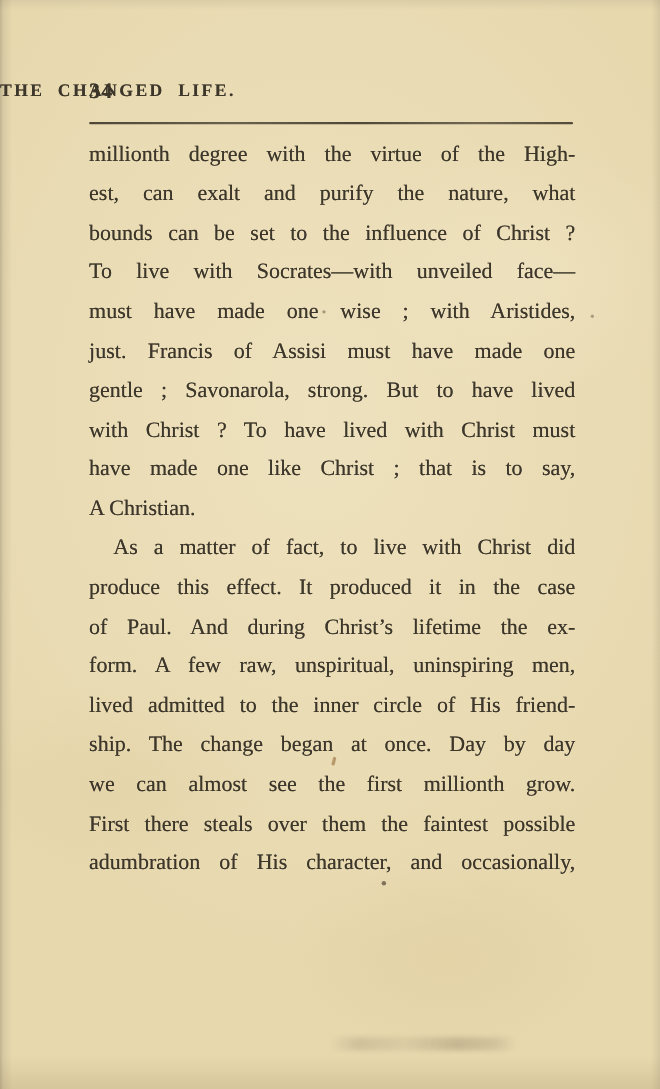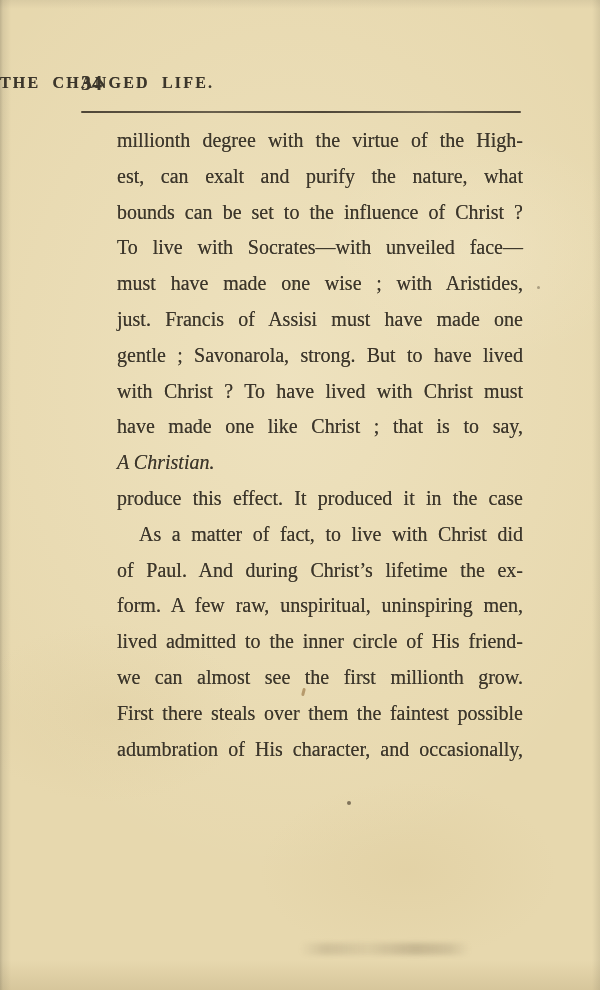--- a/index.html
+++ b/index.html
@@ -72,27 +72,26 @@
     width: 442px;
     font-size: 20px;
     line-height: 35.8px;
     text-shadow: 0 0 0.45px rgba(62,56,44,0.75);
   }
   .line {
     text-align: justify;
     text-align-last: justify;
     white-space: nowrap;
     min-height: 35.8px;
-    margin-left: 36px;
   }
   .line.align-left {
     text-align: left;
     text-align-last: left;
   }
-  .line.italic { font-style: italic; }
+  .line.italic { }
   .line.indent { text-indent: 22px; }
   .smudge {
     position: absolute;
     left: 300px;
     top: 943px;
     width: 170px;
     height: 12px;
     background: linear-gradient(90deg,
       rgba(115,100,75,0) 0%, rgba(115,100,75,0.20) 15%,
       rgba(115,100,75,0.10) 40%, rgba(115,100,75,0.28) 68%,
@@ -135,25 +134,26 @@
     <div class="line">millionth degree with the virtue of the High-</div>
     <div class="line">est, can exalt and purify the nature, what</div>
     <div class="line">bounds can be set to the influence of Christ ?</div>
     <div class="line">To live with Socrates—with unveiled face—</div>
     <div class="line">must have made one wise ; with Aristides,</div>
     <div class="line">just. Francis of Assisi must have made one</div>
     <div class="line">gentle ; Savonarola, strong. But to have lived</div>
     <div class="line">with Christ ? To have lived with Christ must</div>
     <div class="line">have made one like Christ ; that is to say,</div>
     <div class="line align-left italic">A Christian.</div>
+    <div class="line indent">As a matter of fact, to live with Christ did</div>
     <div class="line">produce this effect. It produced it in the case</div>
-    <div class="line indent">As a matter of fact, to live with Christ did</div>
     <div class="line">of Paul. And during Christ’s lifetime the ex-</div>
     <div class="line">form. A few raw, unspiritual, uninspiring men,</div>
     <div class="line">lived admitted to the inner circle of His friend-</div>
+    <div class="line">ship. The change began at once. Day by day</div>
     <div class="line">we can almost see the first millionth grow.</div>
     <div class="line">First there steals over them the faintest possible</div>
     <div class="line">adumbration of His character, and occasionally,</div>
   </div>
 
   <div class="smudge"></div>
   <div class="speck s1"></div>
   <div class="speck s2"></div>
   <div class="speck s3"></div>
   <div class="speck s4"></div>

